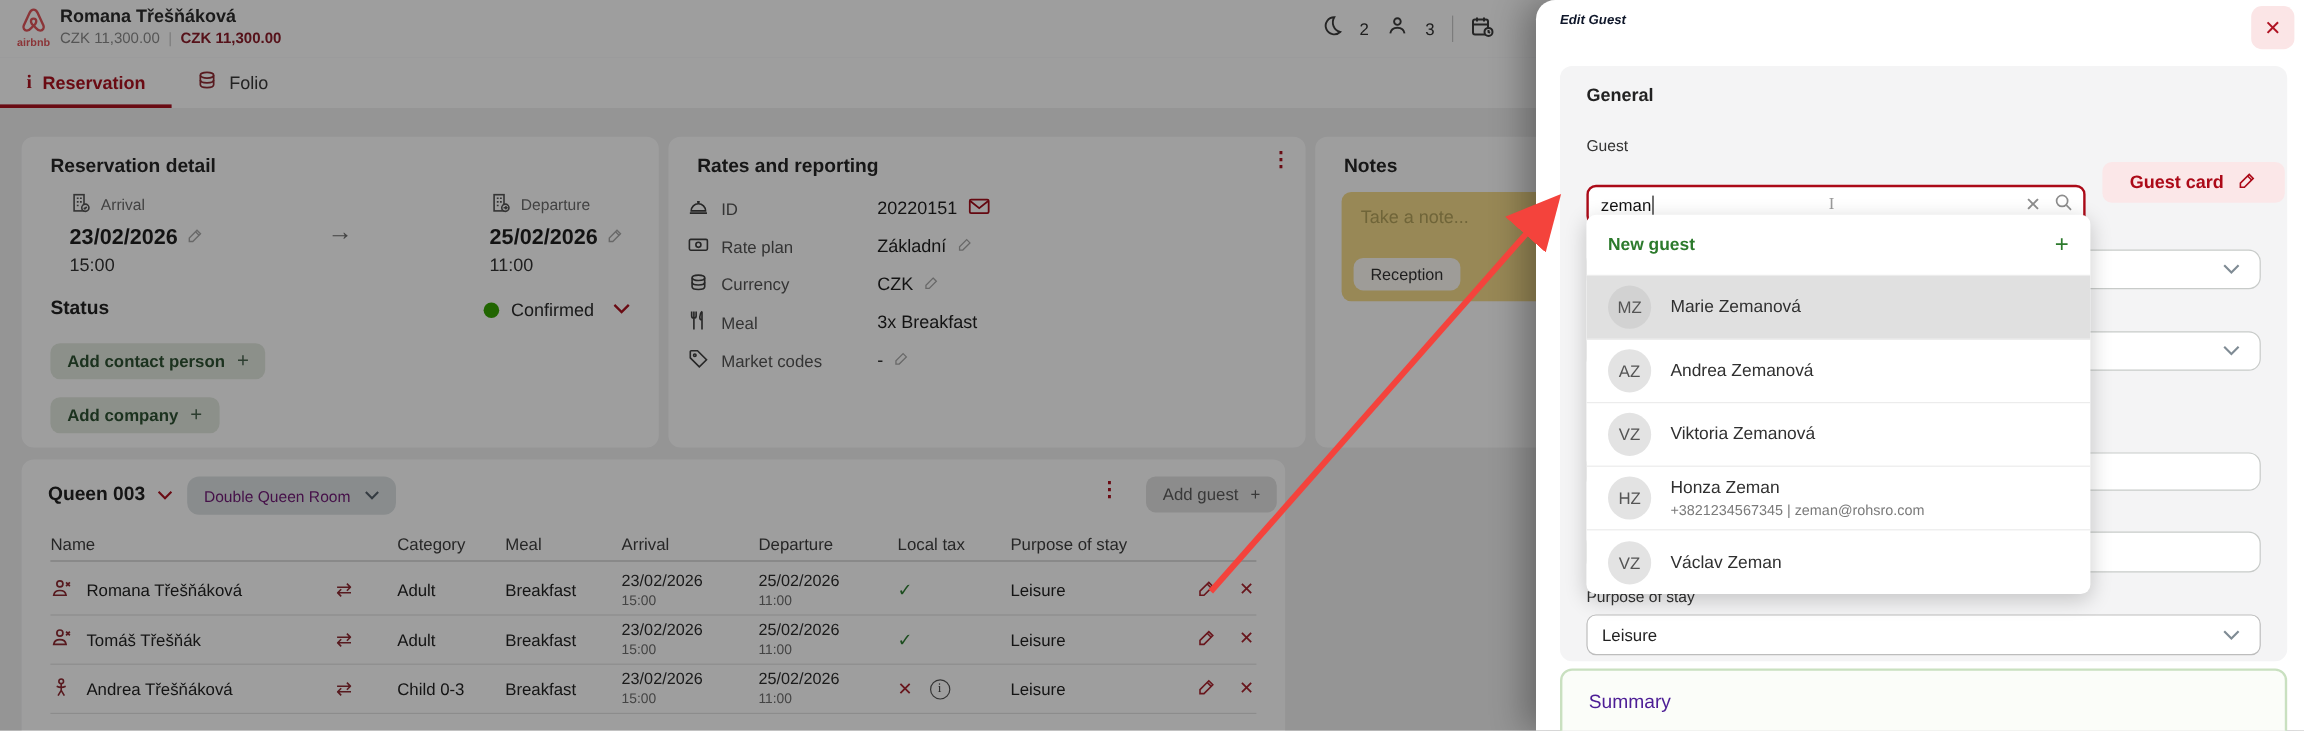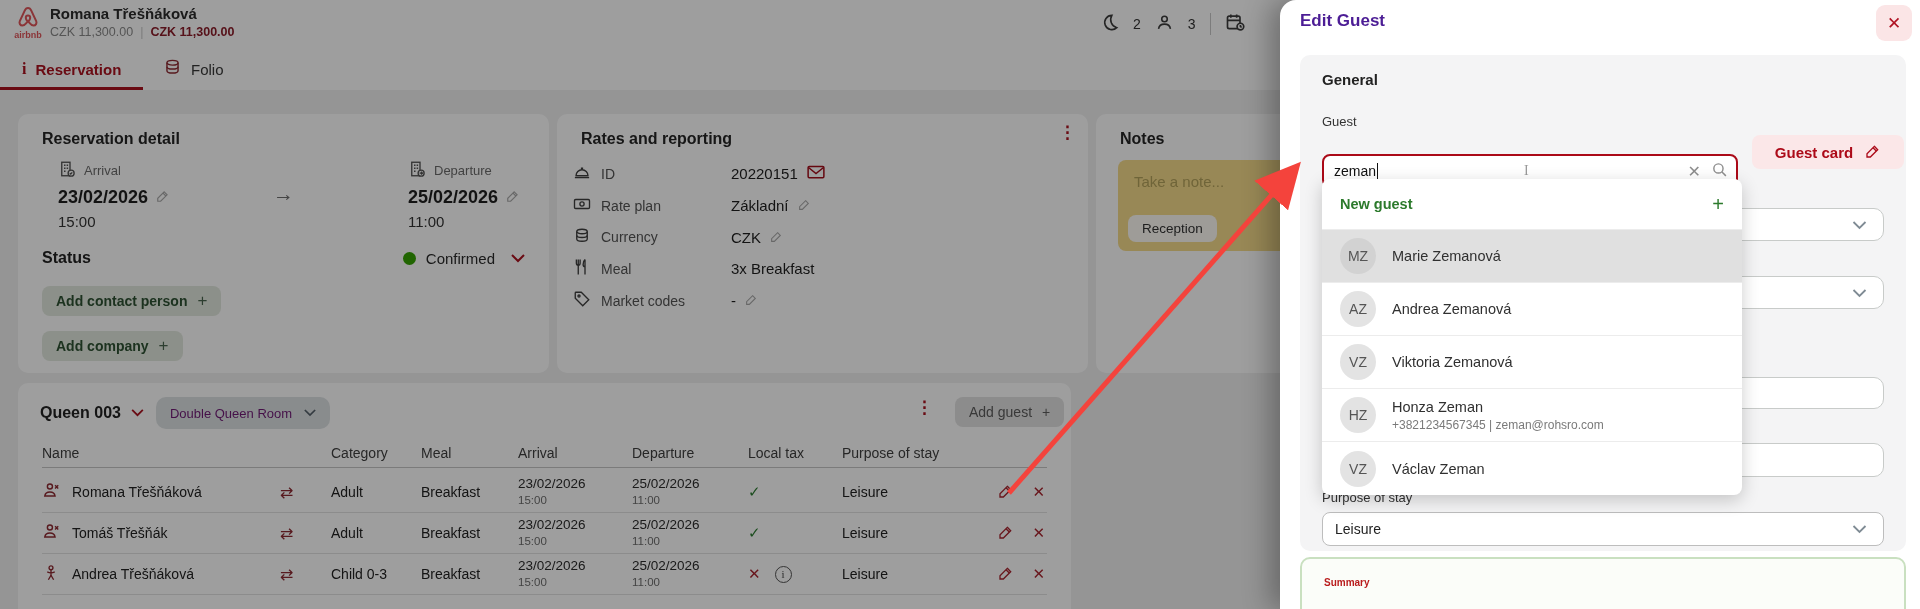--- a/index.html
+++ b/index.html
@@ -73,42 +73,42 @@
   .info-i { width:17px; height:17px; border:1.4px solid #555; border-radius:50%; color:#444; font-size:11px;
     display:inline-flex; align-items:center; justify-content:center; font-family:"Liberation Serif",serif; }
   .act-ic { color:#a9252f; font-size:15px; }
 
   
   .dim { position:absolute; left:0; top:0; width:1920px; height:609px; background:rgba(0,0,0,0.38); z-index:50; }
 
   
   .modal { position:absolute; left:1280px; top:0; width:640px; height:609px; background:#fff; z-index:60;
     border-top-left-radius:16px; box-shadow:-10px 0 28px rgba(0,0,0,0.30); }
-  .modal-title { position:absolute; left:20px; top:11px; font-size:17px; font-weight:700; color:#4c1d95; }
+  .modal-title { position:absolute; left:20px; top:11px; font-size:11px; font-weight:700; color:#0f172a;font-style:italic; }
   .modal-close { position:absolute; left:596px; top:5px; width:36px; height:36px; background:#fbe5e6;
     border-radius:9px; display:flex; align-items:center; justify-content:center; color:#b01323; font-size:17px; }
   .mpanel { position:absolute; left:20px; top:55px; width:606px; height:496px; background:#f4f4f5; border-radius:10px; }
   .sec-h { position:absolute; left:22px; top:16px; font-size:15px; font-weight:700; color:#222; }
   .f-label { position:absolute; left:22px; font-size:13px; color:#333; }
   .g-input { position:absolute; left:22px; top:80px; width:416px; height:34px; background:#fff;
     border:2px solid #ab0a18; border-radius:8px; display:flex; align-items:center; padding:0 10px;margin-top:19px; }
   .g-input .val { font-size:14px; color:#111; }
   .caret { width:1px; height:17px; background:#111; margin-left:1px; }
   .ibeam { position:absolute; left:200px; color:#9a9a9a; font-size:14px; font-family:"Liberation Serif",serif; }
   .g-input .tools { position:absolute; right:8px; display:flex; align-items:center; gap:10px; color:#8d8d8d; }
   .gcard-btn { position:absolute; left:452px; top:80px; width:152px; height:34px; background:#fbe7e8; border-radius:8px;
     display:flex; align-items:center; justify-content:center; gap:12px; color:#ac0a18; font-size:15px; font-weight:600; }
   .ghost-field { position:absolute; left:22px; width:562px; background:#fff; border:1px solid #c8cbc9; border-radius:10px; }
   .ghost-field .chev { position:absolute; right:16px; top:50%; transform:translateY(-50%); color:#7f8b94; }
   .psel { position:absolute; left:22px; top:457px; width:562px; height:34px; background:#fff; border:1px solid #bdbdbd;
     border-radius:8px; display:flex; align-items:center; padding:0 12px; font-size:14px; color:#222; }
   .psel .chev { position:absolute; right:16px; color:#7f8b94; }
   .summary { position:absolute; left:20px; top:557px; width:606px; height:70px; background:#fbfdf9;
     border:2px solid #c9e0c0; border-radius:10px; }
-  .summary .sh { position:absolute; left:22px; top:18px; font-size:10px; font-weight:700; color:#b91c1c; }
+  .summary .sh { position:absolute; left:22px; top:18px; font-size:16px; font-weight:400; color:#4c1d95; }
 
   
   .dd { position:absolute; left:42px; top:179px; width:420px; height:316px; background:#fff; border-radius:8px;
     box-shadow:0 5px 18px rgba(0,0,0,0.20); z-index:70; overflow:hidden; }
   .dd-row { display:flex; align-items:center; border-bottom:1px solid #ececec; padding:0 18px; }
   .dd-new { height:51px; color:#2c7a2c; font-size:14.5px; font-weight:600; justify-content:space-between; }
   .dd-new .plus { font-size:20px; font-weight:400; }
   .dd-opt { height:53px; gap:16px; }
   .dd-opt.hl { background:#e0e0e0; }
   .avatar { width:36px; height:36px; border-radius:50%; background:#e3e3e3; color:#555; font-size:14px;

